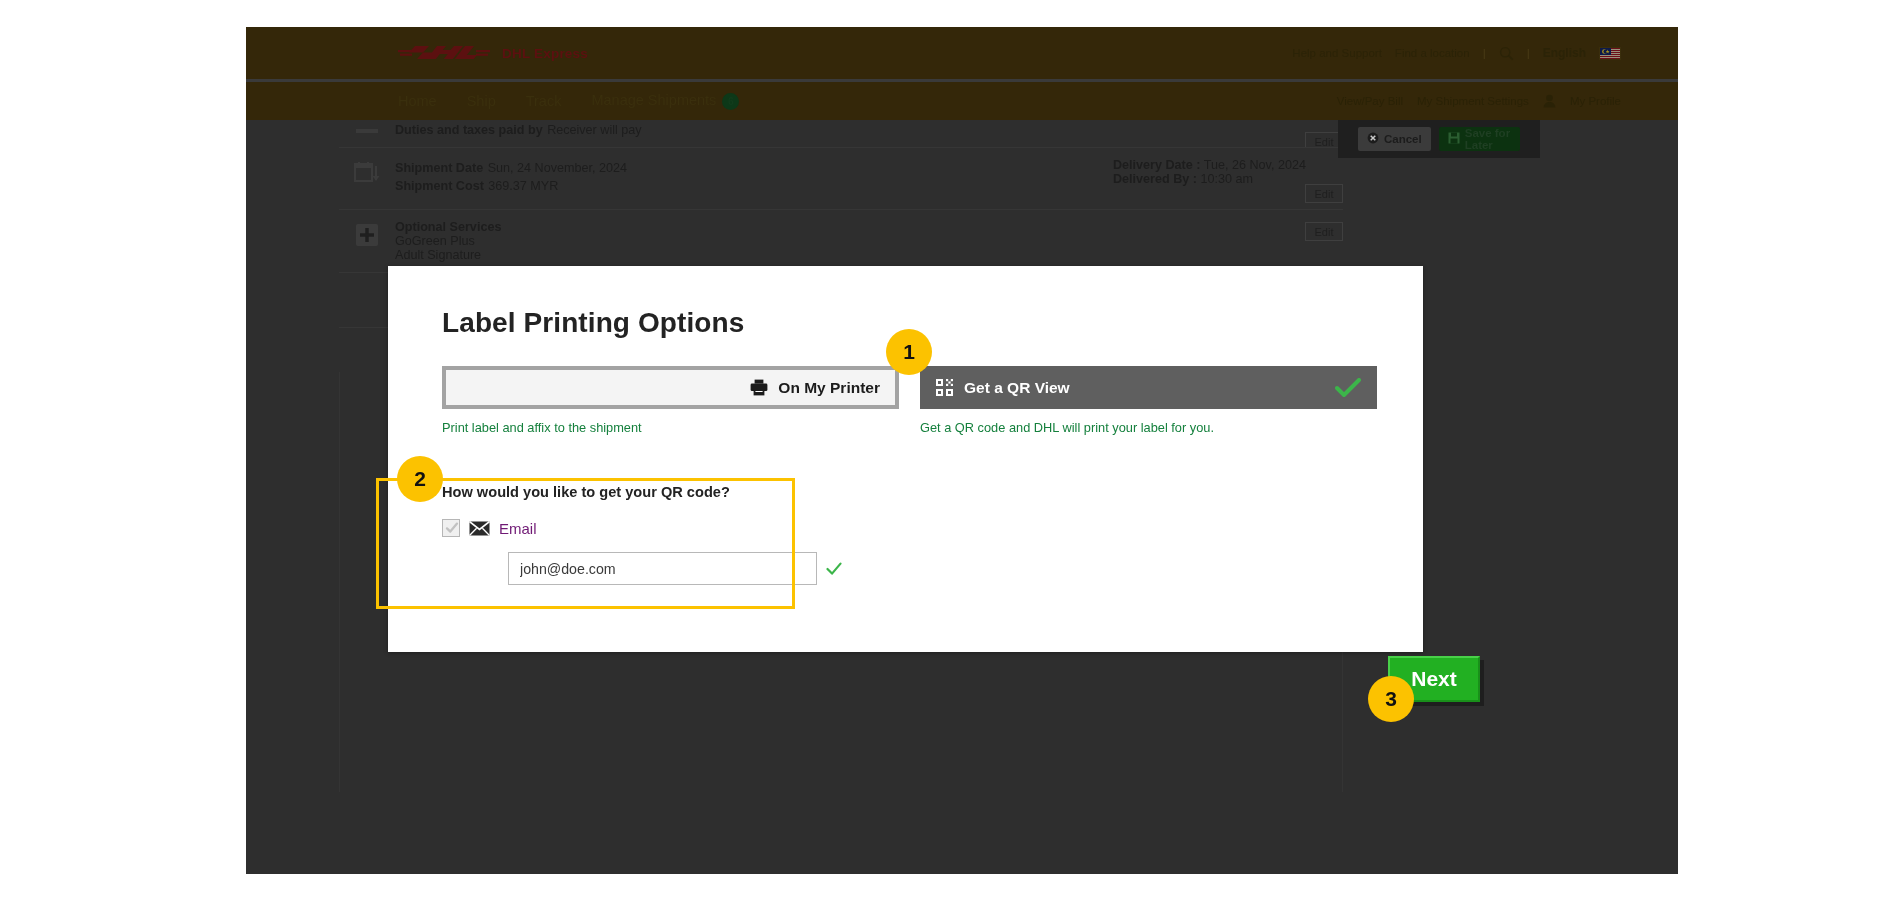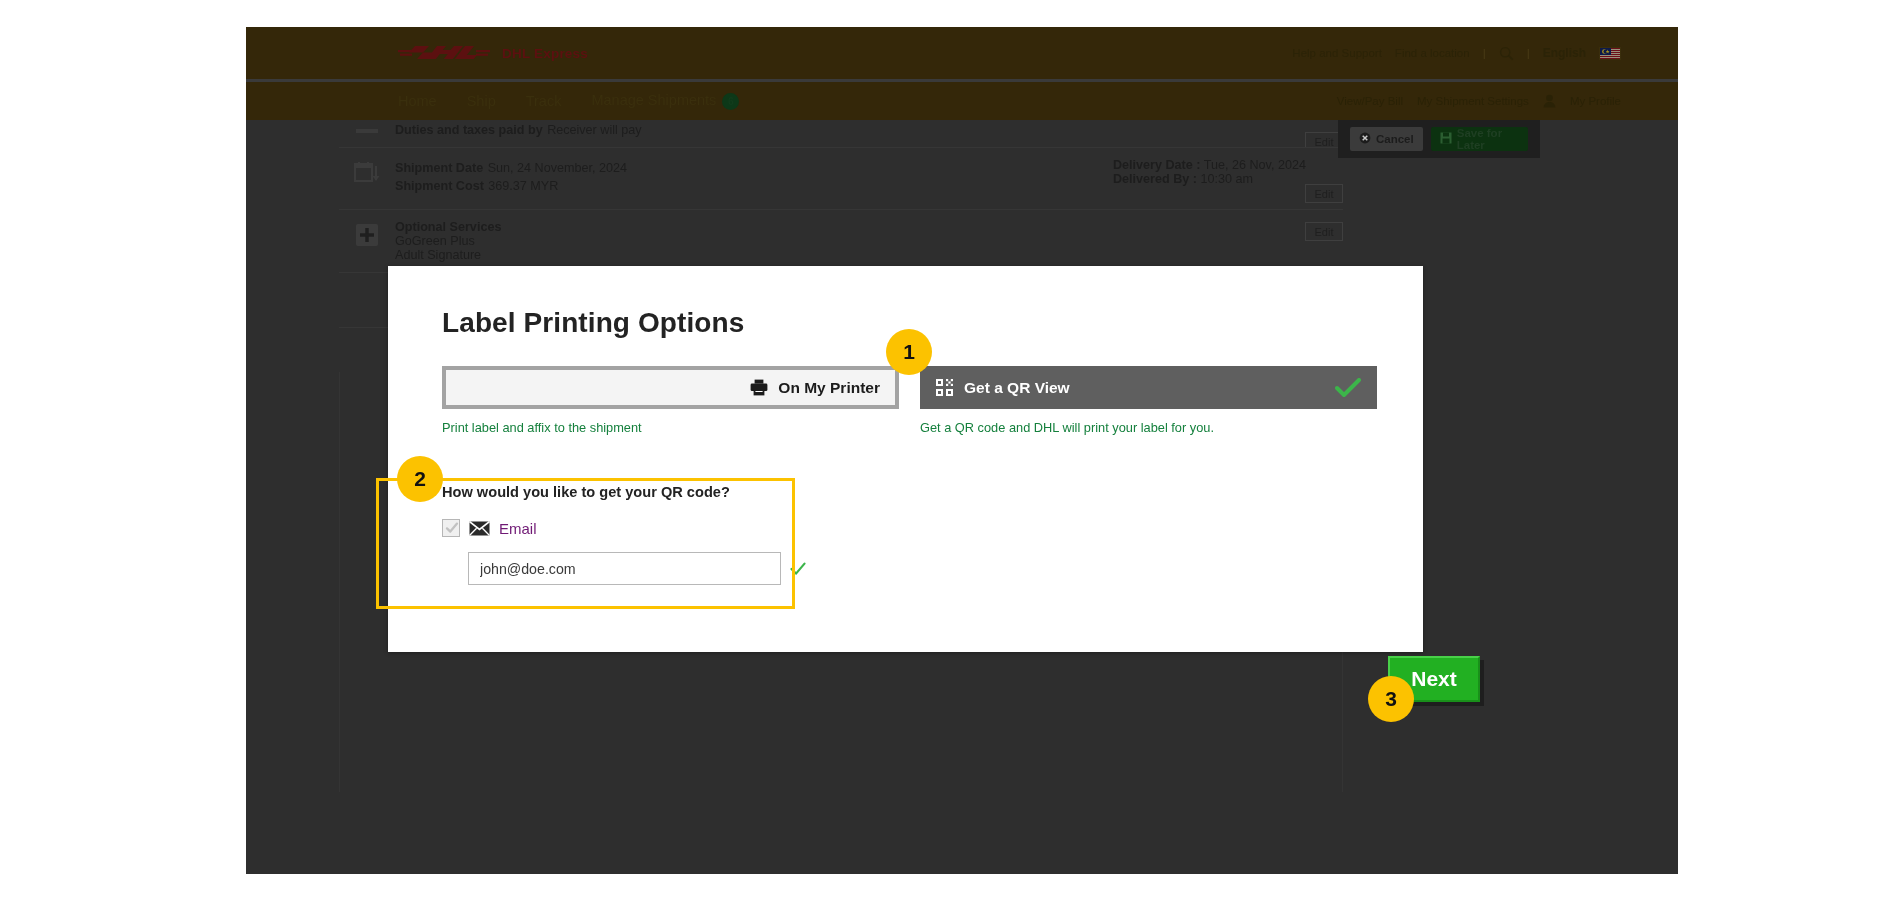--- a/index.html
+++ b/index.html
@@ -126,21 +126,21 @@
     color: #1f1f1f; font-size: 11px;
     display: flex; align-items: center; justify-content: center;
   }
 
   .footer-actions {
     position: absolute;
     left: 1092px; top: 93px;
     width: 202px; height: 38px;
     background: #1f1f1f;
     display: flex; align-items: center; gap: 8px;
-    padding: 0 12px;
+    padding: 0 20px;
   }
   .btn-cancel {
     height: 24px; padding: 0 9px;
     background: #3b3b3b; color: #1c1c1c;
     font-size: 11.5px; font-weight: bold;
     display: flex; align-items: center; gap: 5px;
     border-radius: 2px;
   }
   .btn-save {
     height: 24px; padding: 0 9px;
@@ -229,21 +229,21 @@
     width: 18px; height: 18px;
     border: 1px solid #b6b6b6; background: #f0f0f0;
     position: relative; flex: 0 0 18px;
   }
   .chk svg { position: absolute; left: 1px; top: 0px; }
   .mail-ic { display:flex; }
   .chk-label { font-size: 15px; color: #701a75; }
 
   .inp-line {
     display: flex; align-items: center; gap: 9px;
-    margin-top: 15px; margin-left: 26px;
+    margin-top: 15px; margin-left: 66px;
   }
   .email-inp {
     width: 313px; height: 33px;
     border: 1px solid #b8b8b8; background: #ffffff;
     font-size: 14.2px; color: #3a3a3a;
     padding: 0 11px;
     font-family: "Liberation Sans", sans-serif;
   }
   .ok-tick { display: flex; }
 

